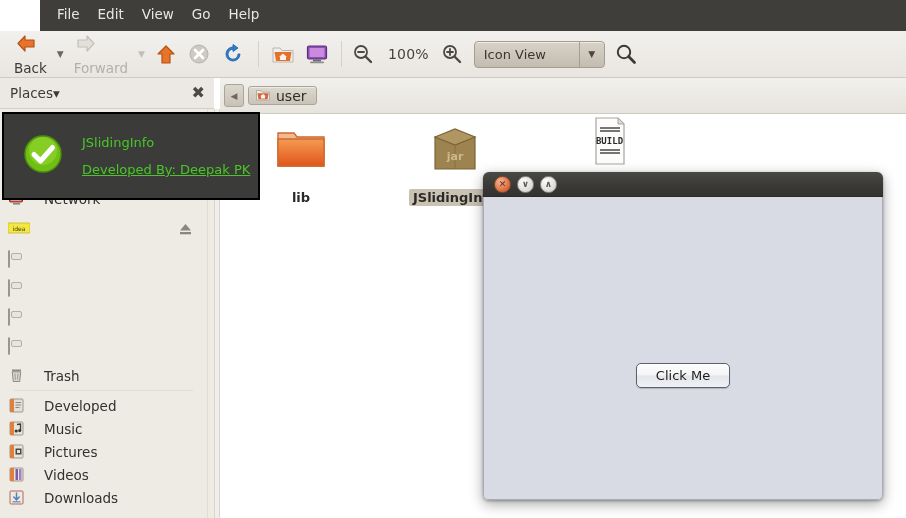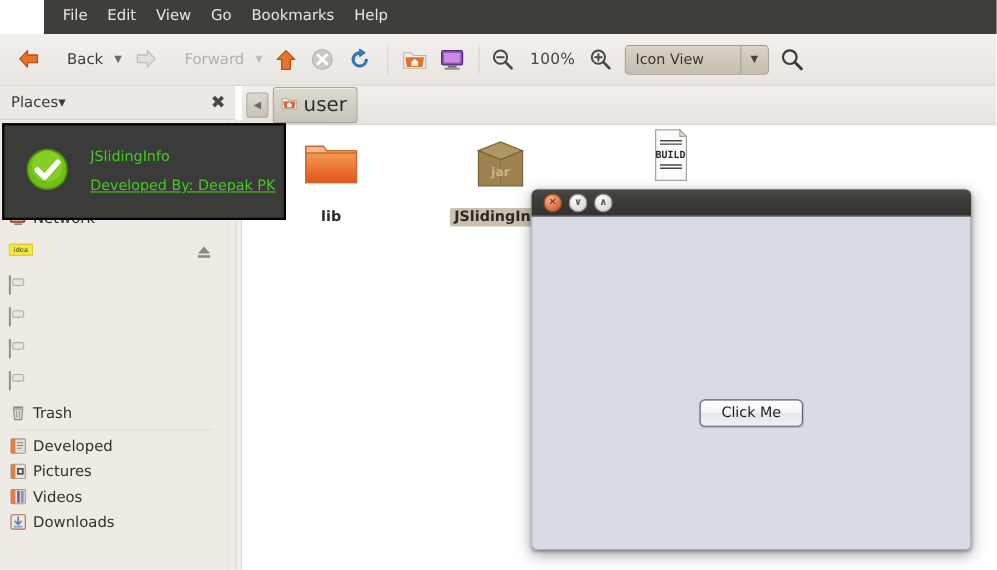--- a/index.html
+++ b/index.html
@@ -24,22 +24,22 @@
 
   
   .toolbar {
     position: absolute; left: 0; top: 31px; width: 906px; height: 47px;
     background: linear-gradient(to bottom, #f2f0ed 0%, #e9e6e1 100%);
     border-bottom: 1px solid #cfcbc4;
     display: flex; align-items: center; gap: 0px; padding-left: 8px;
   }
   .tb-item { display: flex; align-items: center; height: 38px; }
   .tb-btn {
-    display: flex; align-items: center; gap: 23px;
-    padding: 4px 6px; border-radius: 3px; white-space: nowrap;
+    display: flex; align-items: flex-start; gap: 5px;
+    padding: 4px 6px; border-radius: 3px; white-space: nowrap; flex-direction: column;
   }
   .tb-label { font-size: 13.5px; color: #3b3a37; }
   .tb-label.disabled { color: #b3afa8; }
   .caret { font-size: 9px; color: #6b6862; padding: 0 4px; }
   .caret.disabled { color: #c3bfb8; }
   .tb-sep { width: 1px; height: 26px; background: #d6d2cb; margin: 0 7px; }
 
   
   .arrow-ico { width: 24px; height: 22px; position: relative; display:inline-block; }
   .arrow-ico svg { display:block; }
@@ -75,21 +75,21 @@
   }
   .side-scroll-track {
     position: absolute; left: 207px; top: 109px; width: 7px; height: 409px;
     background: #eeebe5; border-left: 1px solid #e0ddd6;
   }
   .side-div {
     position: absolute; left: 214px; top: 109px; width: 6px; height: 409px;
     background: #f0eee9; border-left: 1px solid #d9d5ce; border-right: 1px solid #d9d5ce;
   }
   .srow {
-    height: 23px; display: flex; align-items: center; gap: 5px;
+    height: 23px; display: flex; align-items: center; gap: 19px;
     padding-left: 8px; font-size: 13.5px; color: #33312e;
   }
   .srow .ico { width: 17px; height: 17px; flex: 0 0 17px; position: relative; }
   .srow .slabel { white-space: nowrap; }
   .eject {
     position: absolute; right: 14px; width: 15px; height: 15px;
   }
   .sep-line { height:1px; background:#e1ddd5; margin: 3px 14px 3px 14px; }
 
   
@@ -105,24 +105,24 @@
     border-bottom: 1px solid #cfcbc4;
     display:flex; align-items:center; padding-left:4px; gap:4px;
   }
   .cb-arw {
     width: 20px; height: 23px; border: 1px solid #aaa49a; border-radius: 3px;
     background: linear-gradient(to bottom,#ddd8ce,#c7c1b6);
     display:flex;align-items:center;justify-content:center;
     font-size:9px;color:#6d685e;
   }
   .cb-crumb {
-    height: 33px; border:1px solid #aaa49a; border-radius: 3px;
+    height: 19px; border:1px solid #aaa49a; border-radius: 3px;
     background: linear-gradient(to bottom,#ded9cf,#c9c3b8);
     display:flex;align-items:center;gap:5px;padding:0 9px 0 6px;
-    font-size:18px;color:#2f2d29;
+    font-size:14px;color:#2f2d29;
     box-shadow: inset 0 1px 0 rgba(255,255,255,.5);
     justify-content: space-between;
   }
 
   
   .fileview {
     position: absolute; left: 220px; top: 114px; width: 686px; height: 404px;
     background: #ffffff;
   }
   .fitem {
@@ -190,21 +190,20 @@
 </head>
 <body>
 
 <div id="root">
 
   <div class="menubar">
     <div class="mi">File</div>
     <div class="mi">Edit</div>
     <div class="mi">View</div>
     <div class="mi">Go</div>
-    <div class="mi">Bookmarks</div>
     <div class="mi">Help</div>
   </div>
 
   <div class="toolbar">
 
     <div class="tb-btn">
       <span class="arrow-ico">
         <svg width="24" height="22" viewBox="0 0 24 22">
           <path d="M11 3 L4 10.5 L11 18 L11 14 L20 14 L20 7 L11 7 Z" fill="#e8732c" stroke="#b4530f" stroke-width="1.2" stroke-linejoin="round"></path>
         </svg>
@@ -381,20 +380,32 @@
       <span class="ico">
         <svg width="17" height="17" viewBox="0 0 17 17">
           <rect x="2" y="2" width="13" height="13" rx="1" fill="#e2dfd8" stroke="#9d9890" stroke-width="1"></rect>
           <rect x="2" y="2" width="4" height="13" fill="#e0803c"></rect>
           <path d="M7.5 5.5 L13 5.5 M7.5 8 L13 8 M7.5 10.5 L11.5 10.5" stroke="#8c887f" stroke-width="1"></path>
         </svg>
       </span>
       <span class="slabel">Developed</span>
     </div>
 
+    <div class="srow">
+      <span class="ico">
+        <svg width="17" height="17" viewBox="0 0 17 17">
+          <rect x="2" y="2" width="13" height="13" rx="1" fill="#e8e4dc" stroke="#9d9890" stroke-width="1"></rect>
+          <rect x="2" y="2" width="4" height="13" fill="#e0803c"></rect>
+          <path d="M9 4.5 L12.5 4 L12.5 10.5" stroke="#3a3832" stroke-width="1.3" fill="none"></path>
+          <circle cx="8.2" cy="11" r="1.6" fill="#3a3832"></circle>
+          <circle cx="11.7" cy="10.6" r="1.6" fill="#3a3832"></circle>
+        </svg>
+      </span>
+      <span class="slabel">Music</span>
+    </div>
 
     <div class="srow">
       <span class="ico">
         <svg width="17" height="17" viewBox="0 0 17 17">
           <rect x="2" y="2" width="13" height="13" rx="1" fill="#e8e4dc" stroke="#9d9890" stroke-width="1"></rect>
           <rect x="2" y="2" width="4" height="13" fill="#e0803c"></rect>
           <rect x="7.5" y="5.5" width="6" height="6" fill="#4a4844"></rect>
           <rect x="9" y="7" width="3" height="3" fill="#e8e4dc"></rect>
         </svg>
       </span>

